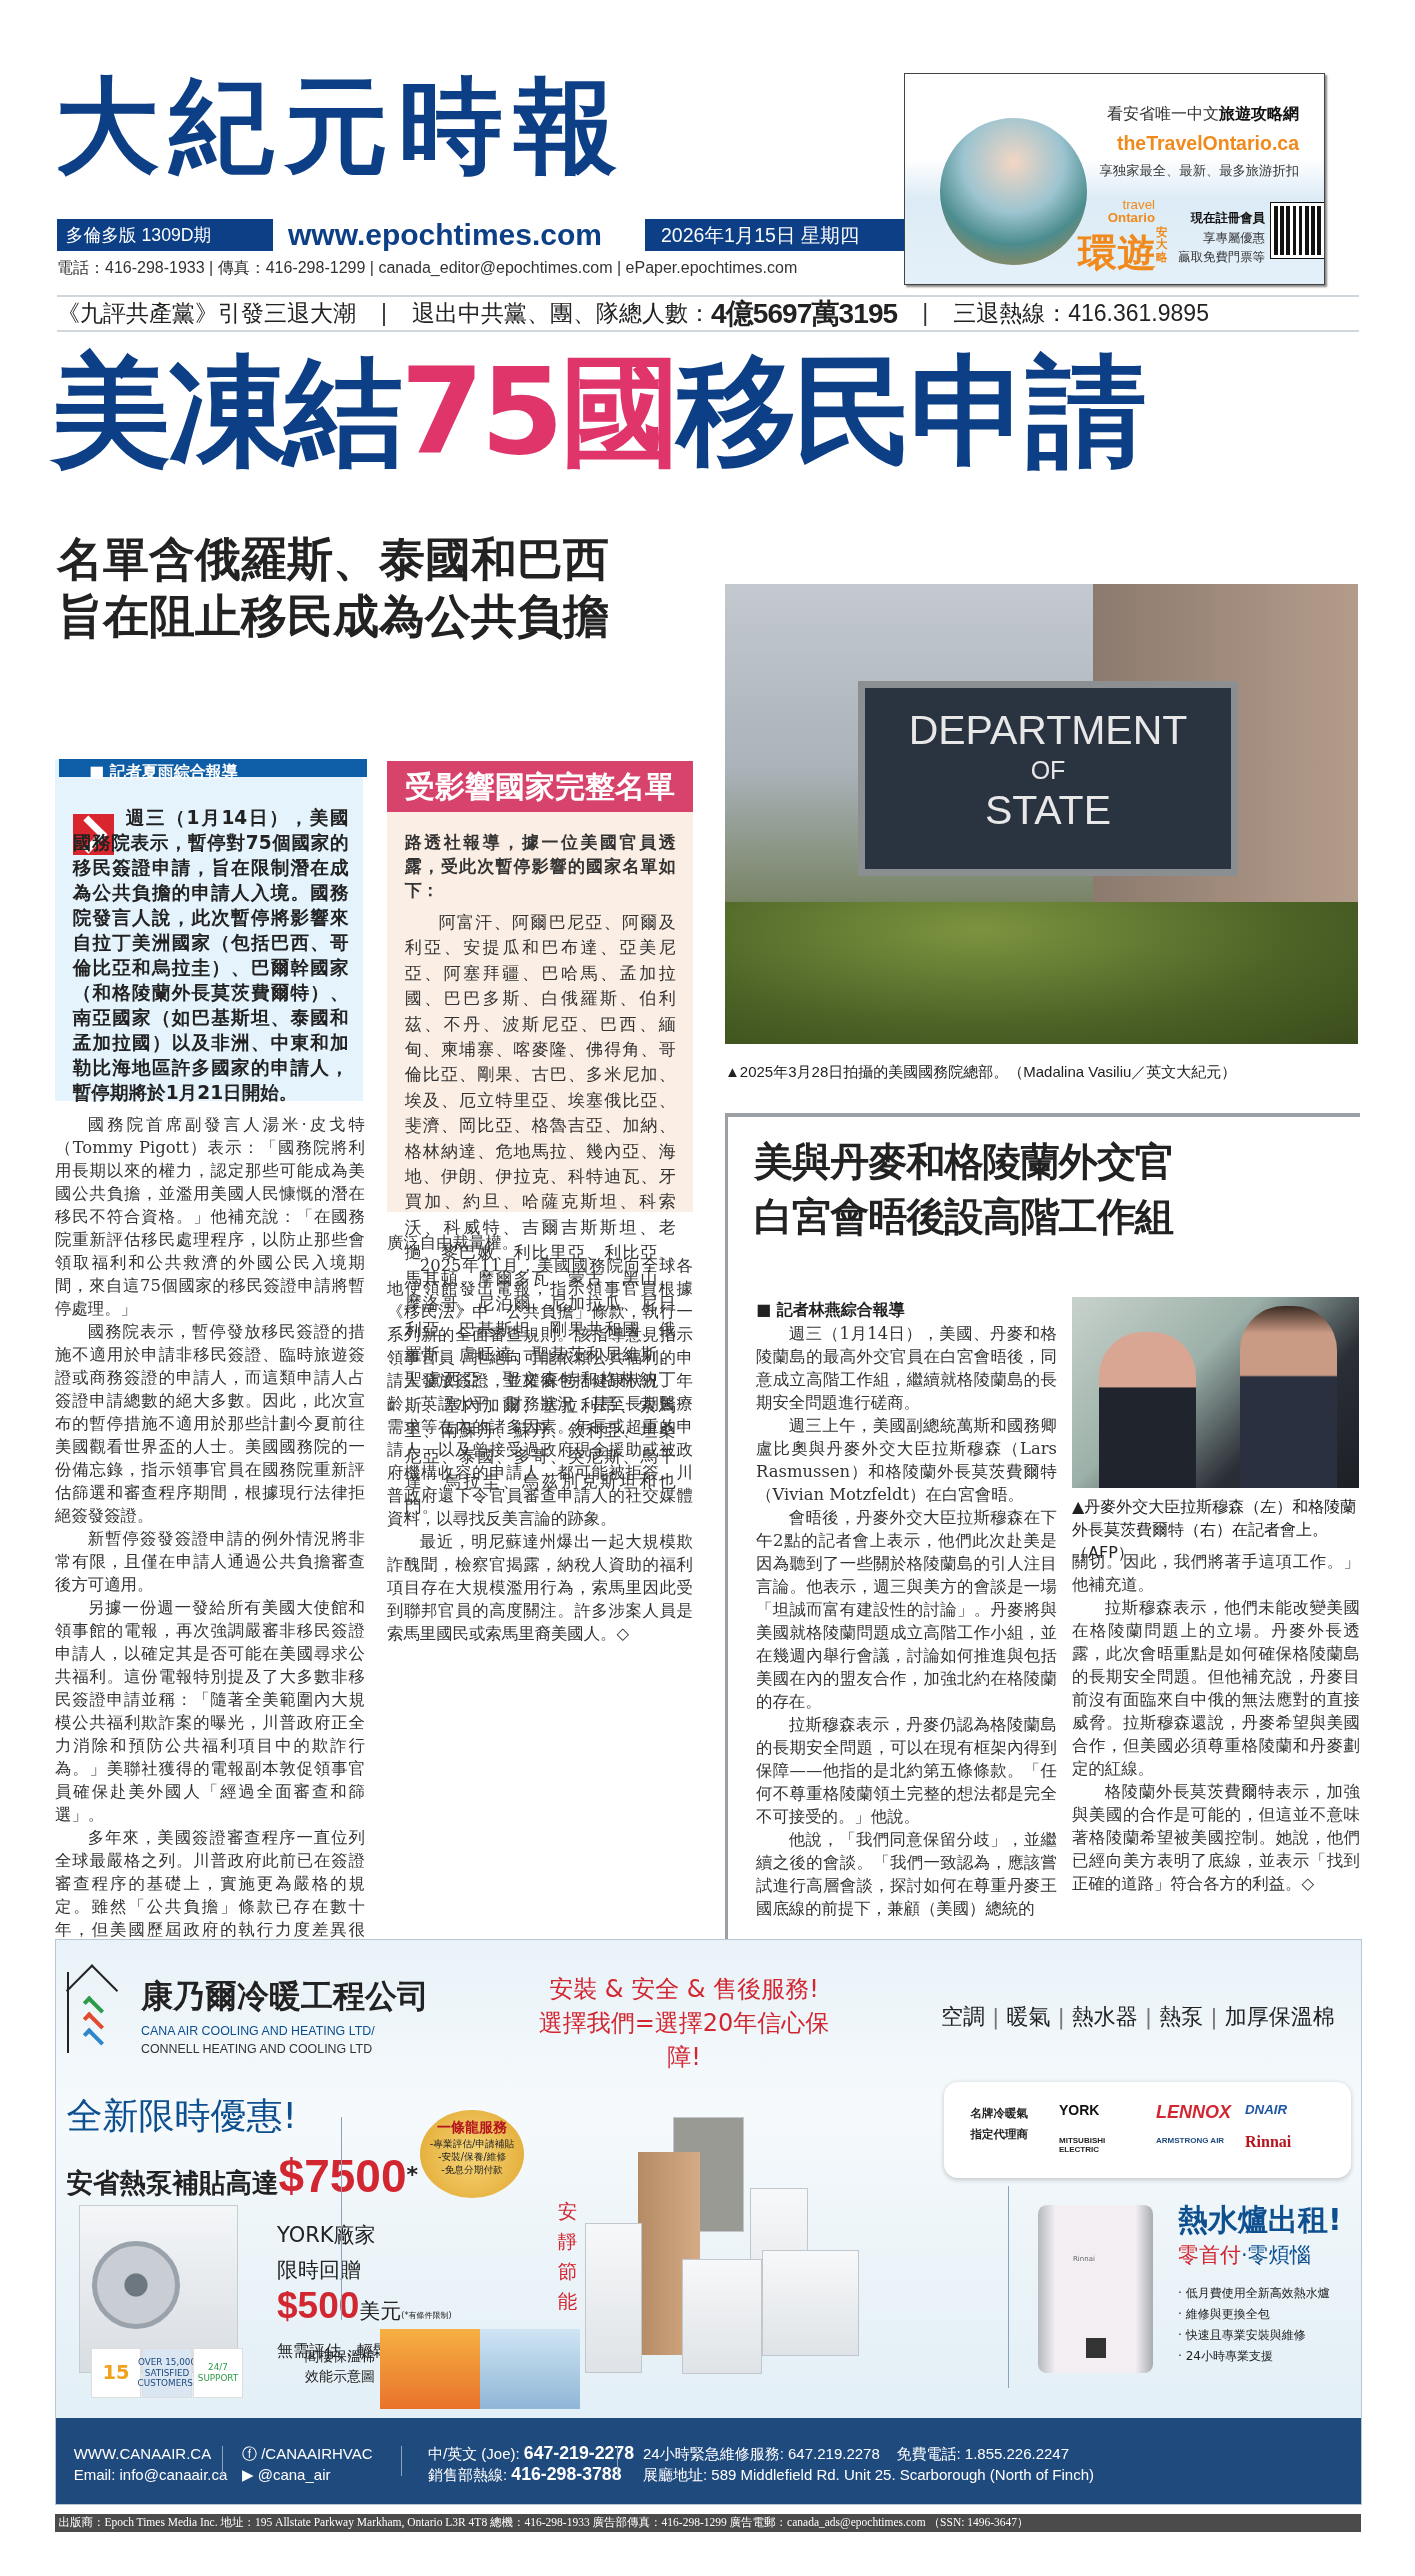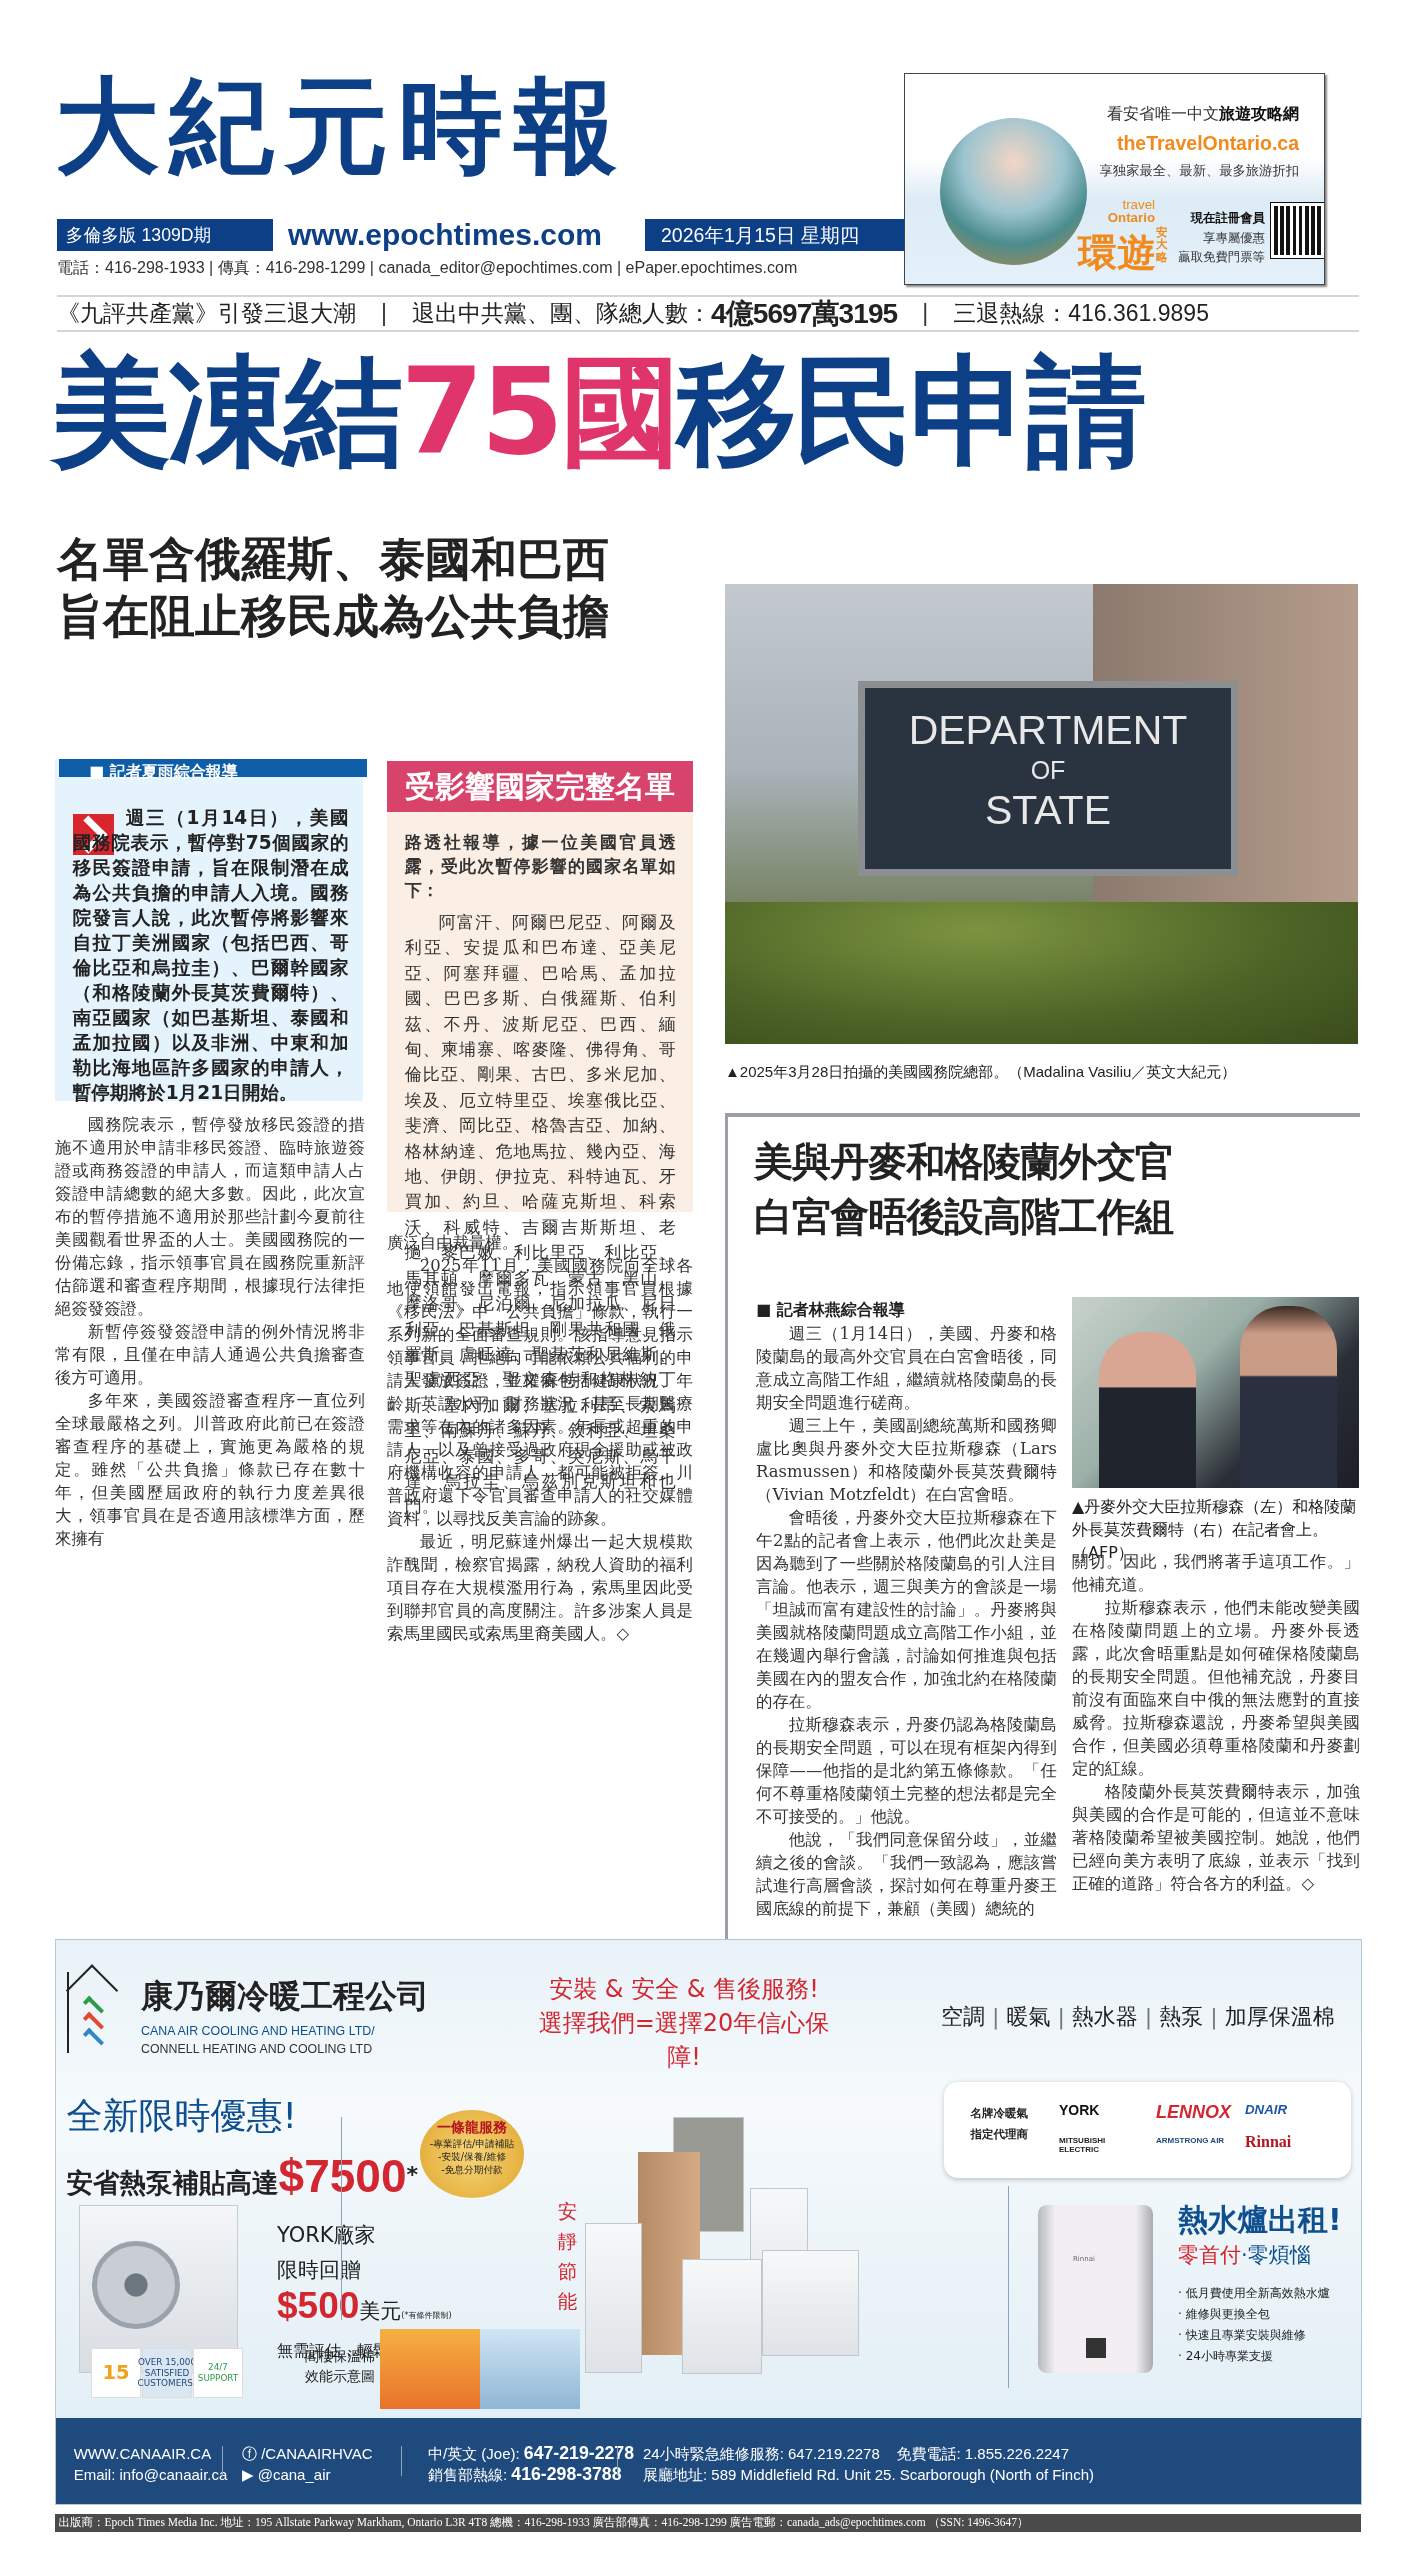--- a/index.html
+++ b/index.html
@@ -171,22 +171,24 @@
   </div>
 </div>
 <div class="abs caption-state">▲2025年3月28日拍攝的美國國務院總部。（Madalina Vasiliu／英文大紀元）</div>
 
 <div class="abs col1-box">
   <div class="abs byline">■ 記者夏雨綜合報導</div>
   <div class="abs arrow"></div>
   <div class="abs lead">週三（1月14日），美國國務院表示，暫停對75個國家的移民簽證申請，旨在限制潛在成為公共負擔的申請人入境。國務院發言人說，此次暫停將影響來自拉丁美洲國家（包括巴西、哥倫比亞和烏拉圭）、巴爾幹國家（和格陵蘭外長莫茨費爾特）、南亞國家（如巴基斯坦、泰國和孟加拉國）以及非洲、中東和加勒比海地區許多國家的申請人，暫停期將於1月21日開始。</div>
 </div>
 <div class="abs body-text col1-body">
+  <p>國務院首席副發言人湯米·皮戈特（Tommy Pigott）表示：「國務院將利用長期以來的權力，認定那些可能成為美國公共負擔，並濫用美國人民慷慨的潛在移民不符合資格。」他補充說：「在國務院重新評估移民處理程序，以防止那些會領取福利和公共救濟的外國公民入境期間，來自這75個國家的移民簽證申請將暫停處理。」</p>
   <p>國務院表示，暫停發放移民簽證的措施不適用於申請非移民簽證、臨時旅遊簽證或商務簽證的申請人，而這類申請人占簽證申請總數的絕大多數。因此，此次宣布的暫停措施不適用於那些計劃今夏前往美國觀看世界盃的人士。美國國務院的一份備忘錄，指示領事官員在國務院重新評估篩選和審查程序期間，根據現行法律拒絕簽發簽證。</p>
   <p>新暫停簽發簽證申請的例外情況將非常有限，且僅在申請人通過公共負擔審查後方可適用。</p>
+  <p>另據一份週一發給所有美國大使館和領事館的電報，再次強調嚴審非移民簽證申請人，以確定其是否可能在美國尋求公共福利。這份電報特別提及了大多數非移民簽證申請並稱：「隨著全美範圍內大規模公共福利欺詐案的曝光，川普政府正全力消除和預防公共福利項目中的欺詐行為。」美聯社獲得的電報副本敦促領事官員確保赴美外國人「經過全面審查和篩選」。</p>
   <p>多年來，美國簽證審查程序一直位列全球最嚴格之列。川普政府此前已在簽證審查程序的基礎上，實施更為嚴格的規定。雖然「公共負擔」條款已存在數十年，但美國歷屆政府的執行力度差異很大，領事官員在是否適用該標準方面，歷來擁有</p>
 </div>
 
 <div class="abs list-box">
   <div class="abs title">受影響國家完整名單</div>
   <div class="abs text">路透社報導，據一位美國官員透露，受此次暫停影響的國家名單如下：</div>
   <div class="abs countries">阿富汗、阿爾巴尼亞、阿爾及利亞、安提瓜和巴布達、亞美尼亞、阿塞拜疆、巴哈馬、孟加拉國、巴巴多斯、白俄羅斯、伯利茲、不丹、波斯尼亞、巴西、緬甸、柬埔寨、喀麥隆、佛得角、哥倫比亞、剛果、古巴、多米尼加、埃及、厄立特里亞、埃塞俄比亞、斐濟、岡比亞、格魯吉亞、加納、格林納達、危地馬拉、幾內亞、海地、伊朗、伊拉克、科特迪瓦、牙買加、約旦、哈薩克斯坦、科索沃、科威特、吉爾吉斯斯坦、老撾、黎巴嫩、利比里亞、利比亞、馬其頓、摩爾多瓦、蒙古、黑山、摩洛哥、尼泊爾、尼加拉瓜、尼日利亞、巴基斯坦、剛果共和國、俄羅斯、盧旺達、聖基茨和尼維斯、聖盧西亞、聖文森特和格林納丁斯、塞內加爾、塞拉利昂、索馬里、南蘇丹、蘇丹、敘利亞、坦桑尼亞、泰國、多哥、突尼斯、烏干達、烏拉圭、烏茲別克斯坦和也門。</div>
 </div>
 <div class="abs body-text col2-body">
   <p style="text-indent:0">廣泛自由裁量權。</p>

